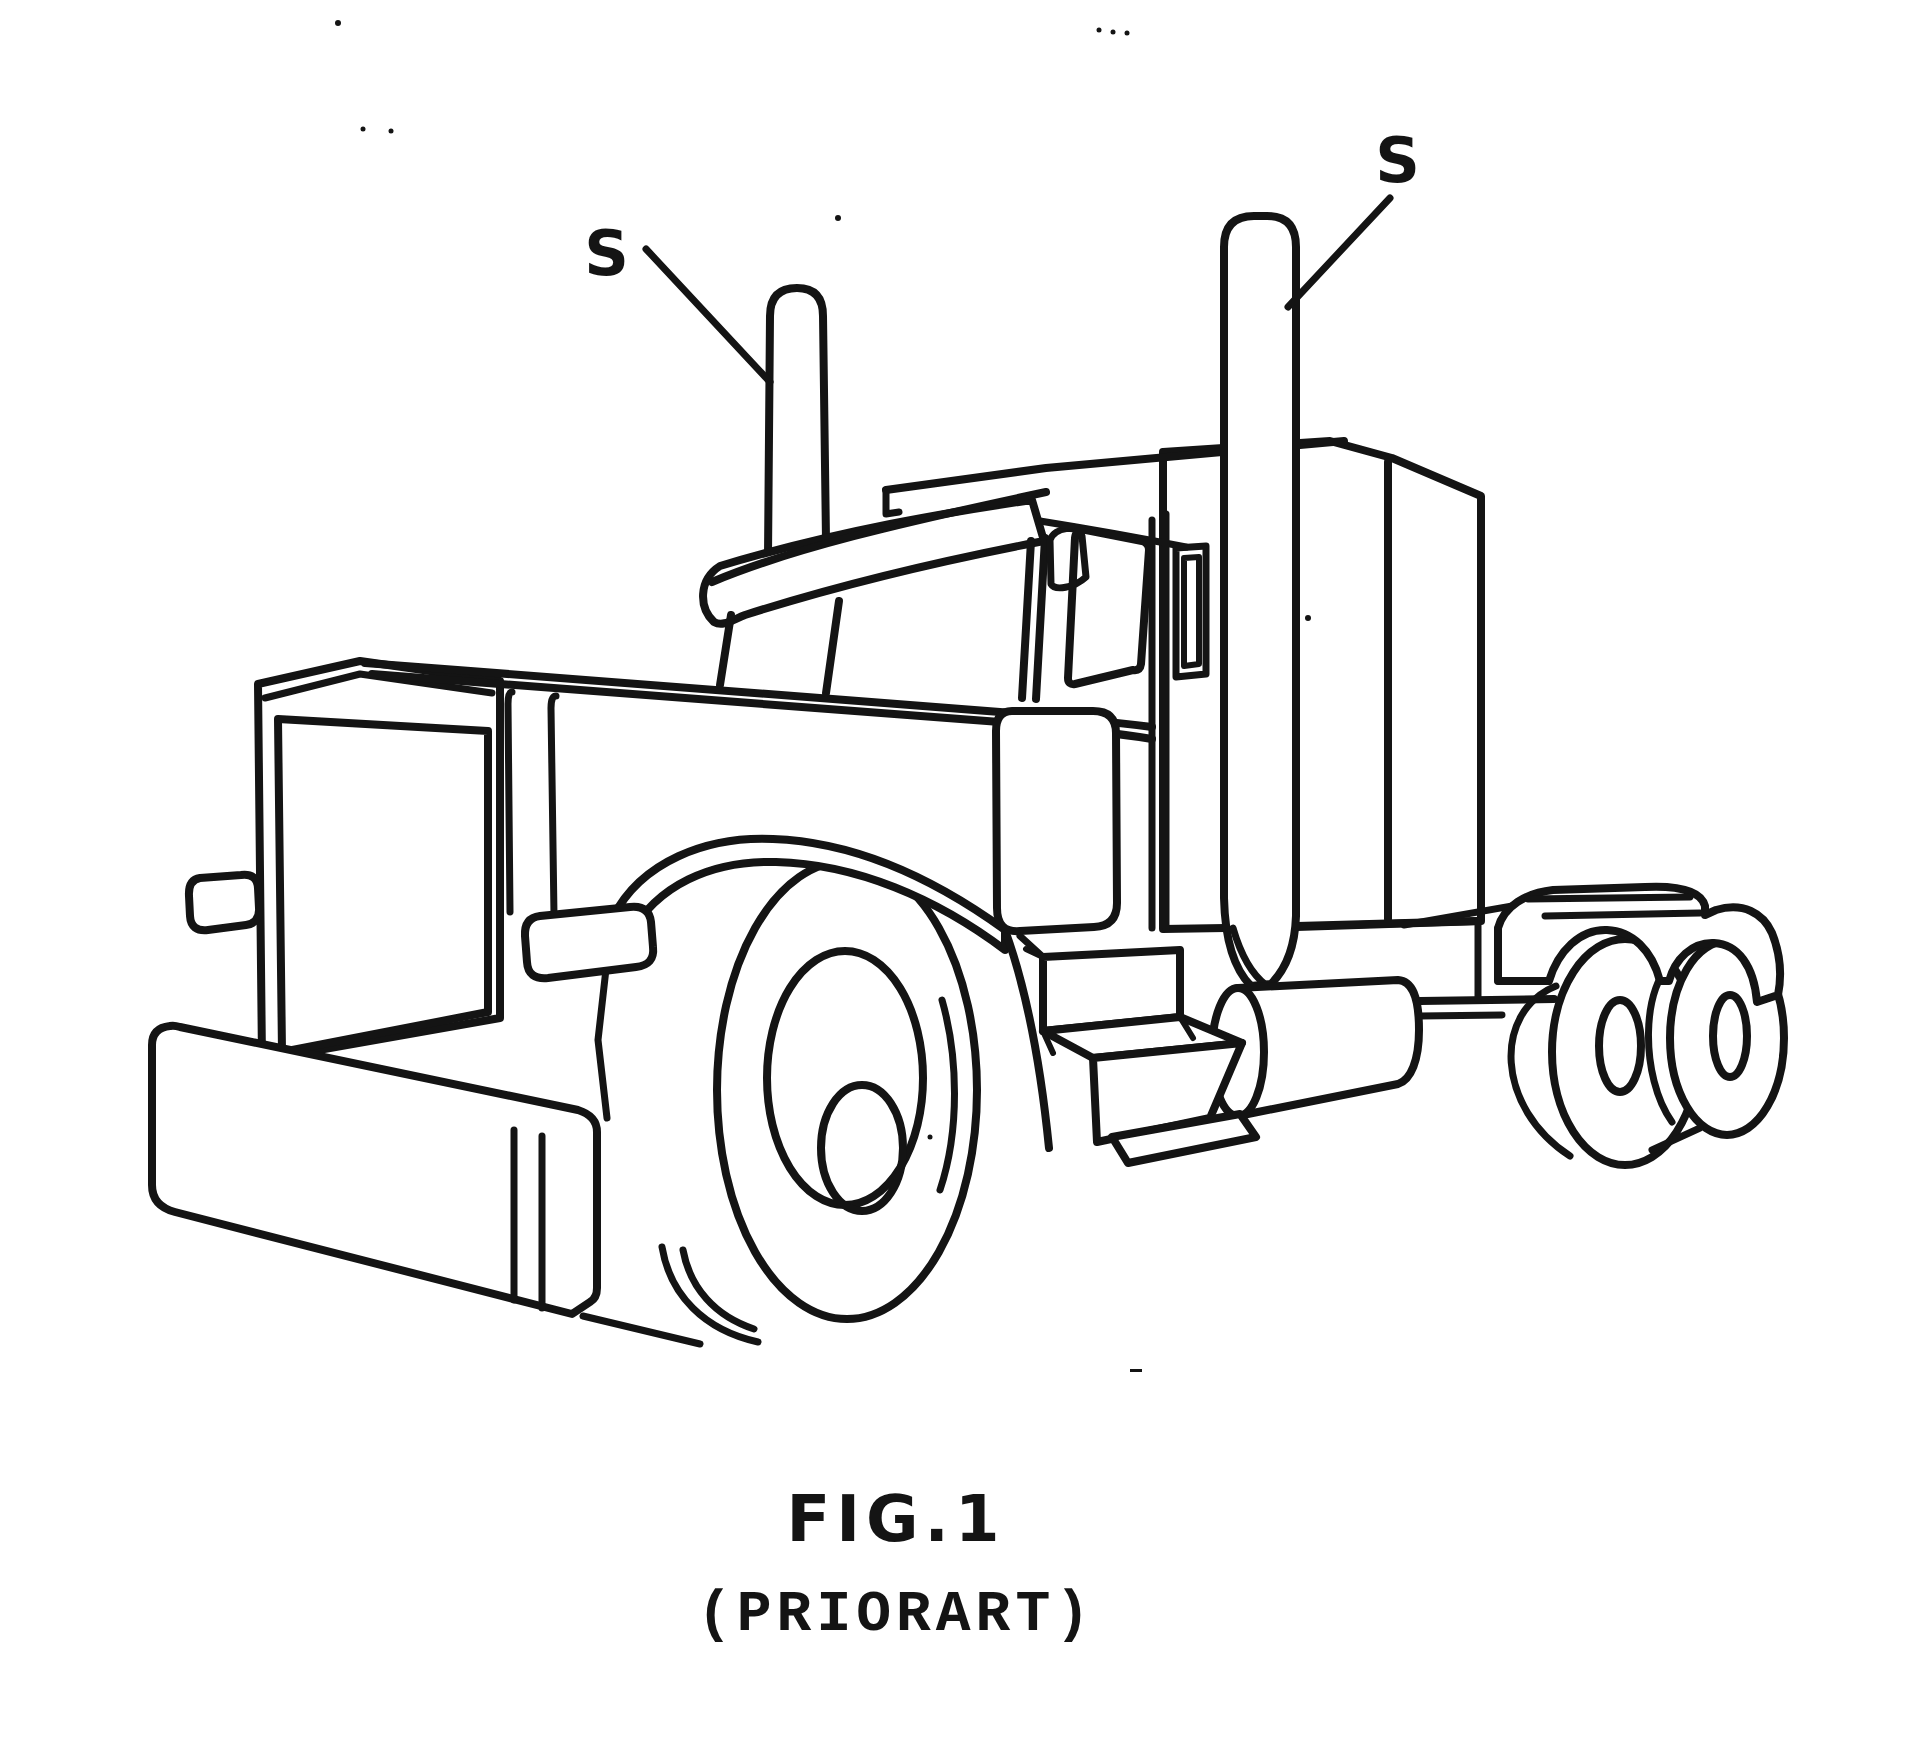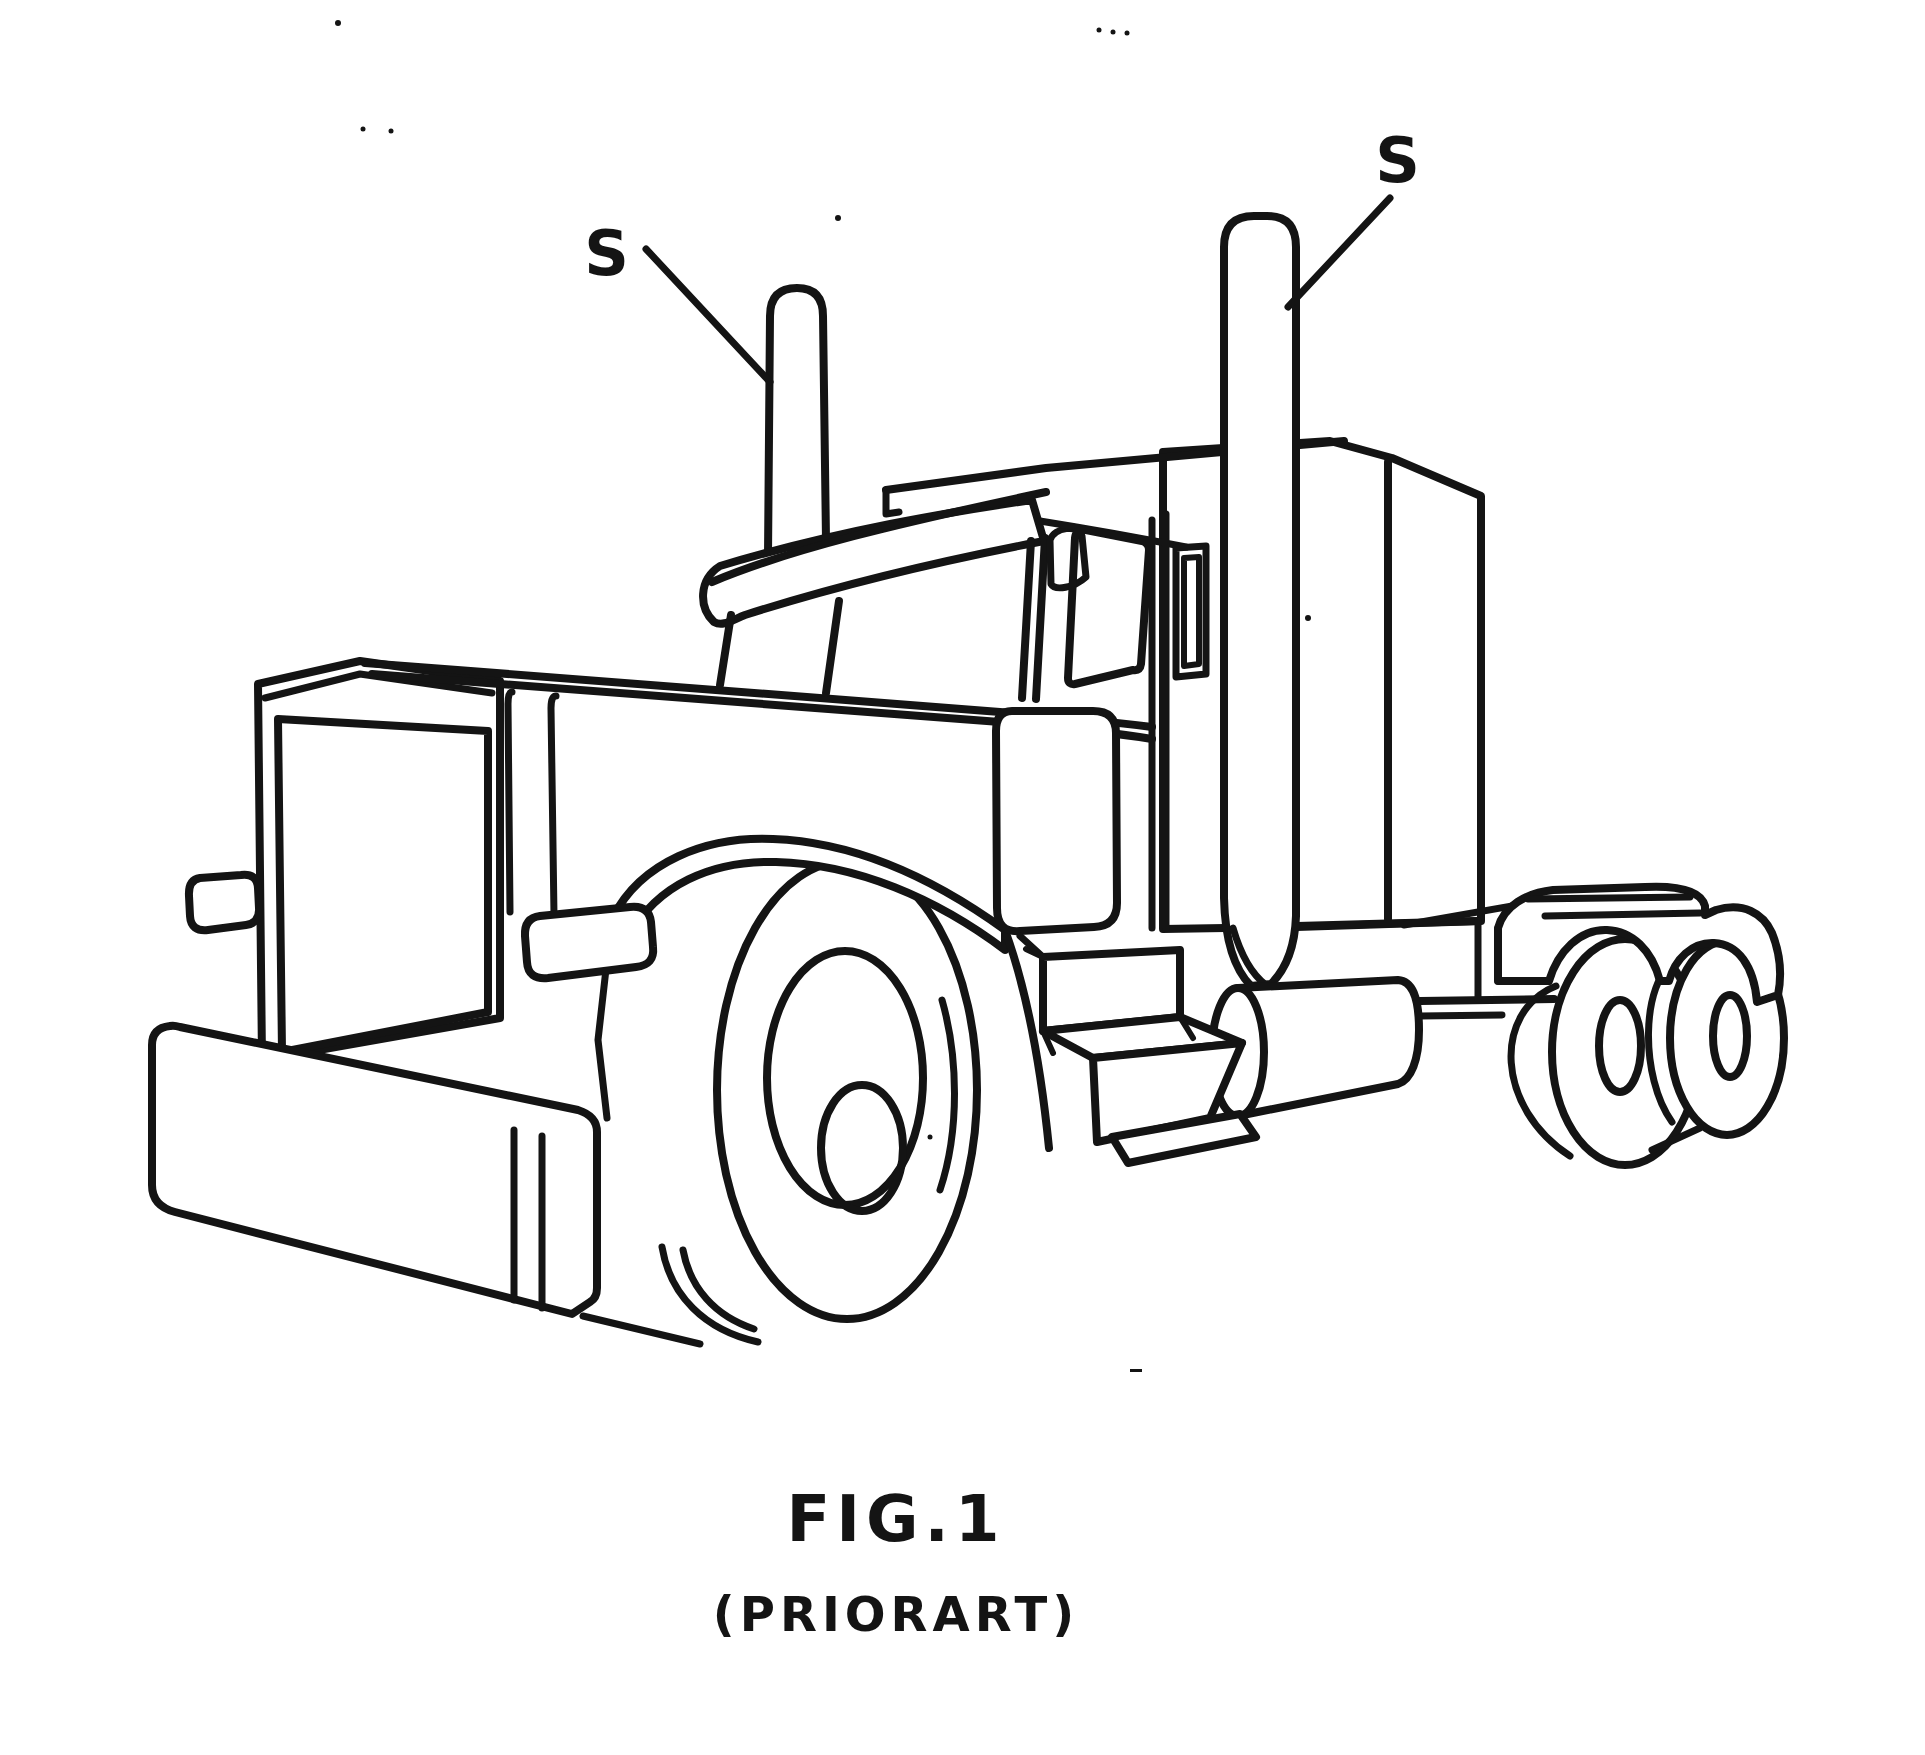--- a/index.html
+++ b/index.html
@@ -38,22 +38,23 @@
     color: #141414;
     font-weight: bold;
     white-space: nowrap;
     user-select: none;
   }
   .caption-line1 {
     font-size: 64px;
     letter-spacing: 6px;
   }
   .caption-line2 {
-    font-size: 48px;
+    font-size: 58px;
     letter-spacing: 5px;
+    font-family: Liberation Mono, monospace;
   }
 </style>
 </head>
 <body>
 
 <div class="page">
 
   <svg class="drawing-svg" viewBox="0 0 1925 1755" fill="none" stroke="#141414" stroke-width="8" stroke-linecap="round" stroke-linejoin="round">
 
     <path fill="#ffffff" d="M1163,452 L1330,441 L1392,458 L1481,496 L1481,921 L1297,927 L1163,929 Z"></path>

